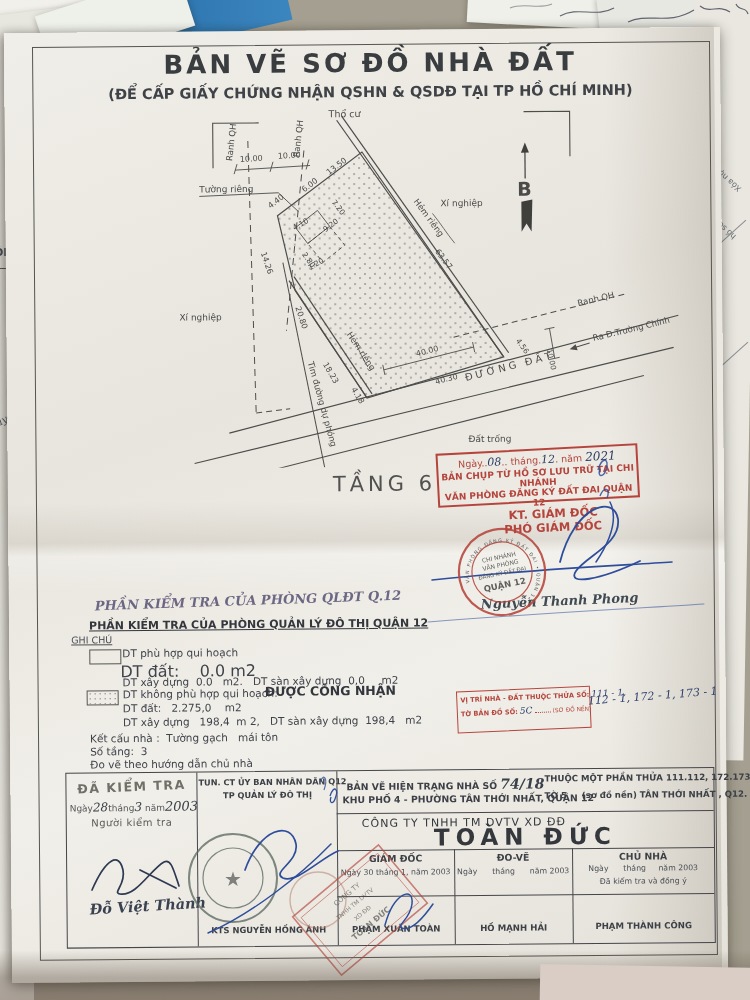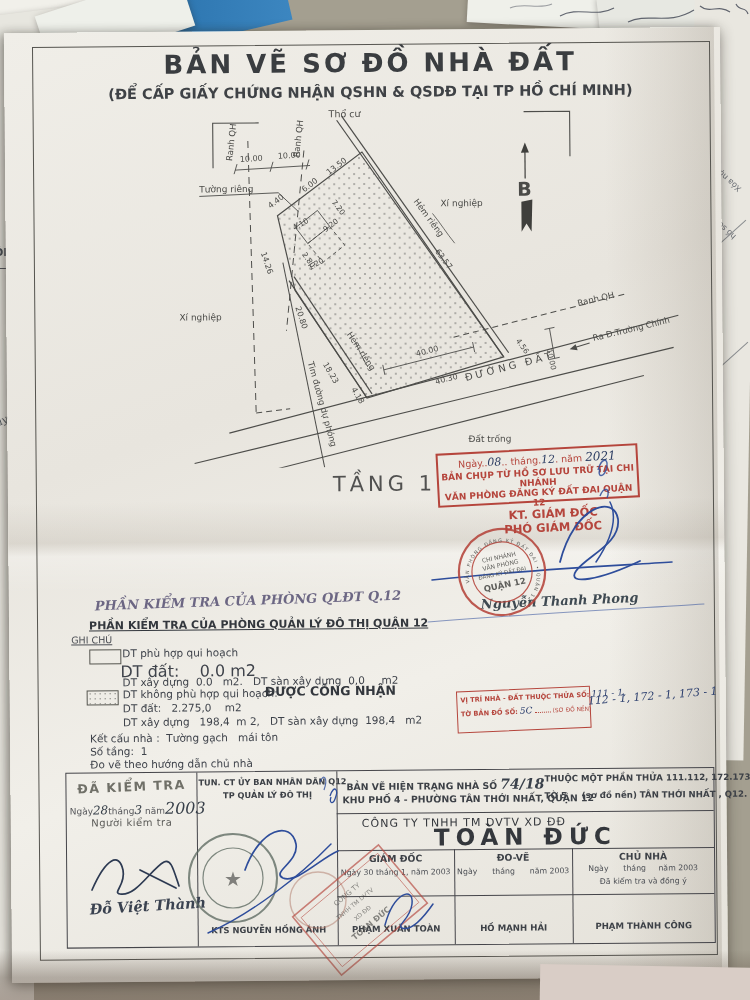--- a/index.html
+++ b/index.html
@@ -138,21 +138,21 @@
     <text x="333" y="255" font-size="8" transform="rotate(-14 333 255)">40.00</text>
     <text x="352" y="283" font-size="8" transform="rotate(-14 352 283)">40.30</text>
     <text x="382" y="280" font-size="10" letter-spacing="3" transform="rotate(-14 382 280)">ĐƯỜNG ĐẤT</text>
     <text x="384" y="341" font-size="9">Đất trống</text>
     <text x="495" y="206" font-size="8.5" transform="rotate(-13 495 206)">Ranh QH</text>
     <text x="510" y="241" font-size="8.5" transform="rotate(-13 510 241)">Ra Đ.Trường Chính</text>
     <text x="432" y="240" font-size="7.5" transform="rotate(55 432 240)">4.56</text>
     <text x="463" y="249" font-size="7.5" transform="rotate(78 463 249)">10.00</text>
   </svg>
 
-  <div class="t" style="left:325px;top:442px;font-size:21px;letter-spacing:4px;color:#515150;">TẦNG 1</div>
+  <div class="t" style="left:325px;top:442px;font-size:21px;letter-spacing:4px;color:#515150;">TẦNG 6</div>
 
   <div class="redbox" style="left:429px;top:420px;width:198px;height:50px;transform:rotate(-2.5deg);text-align:center;">
     <div style="margin-top:2px;font-size:9.5px;">
       <span>Ngày</span><span>..</span><span class="hw" style="color:#2d3e63;font-size:11px;">08</span><span>..</span>
       <span>tháng</span><span>.</span><span class="hw" style="color:#2d3e63;font-size:11px;">12</span><span>.</span>
       <span>năm</span>
       <span class="hw" style="color:#2d3e63;font-size:12px;">2021</span>
     </div>
     <div style="font-size:9px;font-weight:bold;margin-top:1px;">BẢN CHỤP TỪ HỒ SƠ LƯU TRỮ TẠI CHI NHÁNH</div>
     <div style="font-size:9px;font-weight:bold;">VĂN PHÒNG ĐĂNG KÝ ĐẤT ĐAI QUẬN 12</div>
@@ -171,21 +171,21 @@
   <div class="t pre" style="left:111px;top:630px;font-size:16px;color:#3f434b;">DT đất:    0.0 m2</div>
   <div class="t pre" style="left:113px;top:644px;font-size:10.5px;color:#3f434b;">DT xây dựng  0.0   m2.   DT sàn xây dựng  0,0     m2</div>
 
   <div class="swatch dots" style="left:77px;top:658px;"></div>
   <div class="t pre" style="left:113px;top:656px;font-size:10.5px;color:#3f434b;">DT không phù hợp qui hoạch:</div>
   <div class="t" style="left:255px;top:653px;font-size:12.5px;font-weight:bold;color:#33373d;">ĐƯỢC CÔNG NHẬN</div>
   <div class="t pre" style="left:113px;top:670px;font-size:10.5px;color:#3f434b;">DT đất:   2.275,0    m2</div>
   <div class="t pre" style="left:113px;top:684px;font-size:10.5px;color:#3f434b;">DT xây dựng   198,4  m 2,   DT sàn xây dựng  198,4   m2</div>
 
   <div class="t pre" style="left:80px;top:700px;font-size:10.5px;color:#3f434b;">Kết cấu nhà :  Tường gạch   mái tôn</div>
-  <div class="t pre" style="left:80px;top:713px;font-size:10.5px;color:#3f434b;">Số tầng:  1</div>
+  <div class="t pre" style="left:80px;top:713px;font-size:10.5px;color:#3f434b;">Số tầng:  3</div>
   <div class="t pre" style="left:80px;top:726px;font-size:10.5px;color:#3f434b;">Đo vẽ theo hướng dẫn chủ nhà</div>
 
   <div class="redbox" style="left:447px;top:660px;width:126px;height:36px;transform:rotate(-2deg);border-width:1.6px;padding:2px 3px;">
     <div style="font-size:6.6px;white-space:nowrap;">
       <span style="font-weight:bold;">VỊ TRÍ NHÀ - ĐẤT THUỘC THỬA SỐ:</span>
       <span class="hw" style="color:#2c3f6e;font-size:9px;">111 - 1,</span>
     </div>
     <div style="font-size:6.6px;margin-top:4px;white-space:nowrap;">
       <span style="font-weight:bold;">TỜ BẢN ĐỒ SỐ:</span>
       <span class="hw" style="color:#2c3f6e;font-size:9px;">5C</span>
@@ -199,21 +199,21 @@
     <div class="line" style="left:130px;top:0;width:1.4px;height:100%;"></div>
     <div class="line" style="left:270px;top:0;width:1.4px;height:100%;"></div>
     <div class="line" style="left:270px;top:42px;width:377px;height:1.4px;"></div>
     <div class="line" style="left:270px;top:79px;width:377px;height:1.4px;"></div>
     <div class="line" style="left:270px;top:125px;width:377px;height:1.4px;"></div>
     <div class="line" style="left:387px;top:79px;width:1.4px;height:95px;"></div>
     <div class="line" style="left:505px;top:79px;width:1.4px;height:95px;"></div>
 
     <div class="t" style="left:5px;top:6px;width:120px;text-align:center;font-size:12.5px;font-weight:bold;letter-spacing:1.5px;color:#707068;transform:rotate(-2deg);">ĐÃ KIỂM TRA</div>
     <div class="t" style="left:3px;top:26px;width:126px;text-align:center;font-size:9px;color:#55565a;">
-      <span>Ngày</span><span class="hw" style="font-size:12px;color:#38404a;">28</span><span>tháng</span><span class="hw" style="font-size:12px;color:#38404a;">3</span> <span>năm</span><span class="hw" style="font-size:16px;color:#38404a;">2003</span>
+      <span>Ngày</span><span class="hw" style="font-size:12px;color:#38404a;">28</span><span>tháng</span><span class="hw" style="font-size:12px;color:#38404a;">3</span> <span>năm</span><span class="hw" style="font-size:13px;color:#38404a;">2003</span>
     </div>
     <div class="t" style="left:5px;top:44px;width:120px;text-align:center;font-size:10px;color:#5b5b58;letter-spacing:.5px;">Người kiểm tra</div>
     <div class="t hw" style="left:22px;top:124px;font-size:14.5px;font-weight:600;color:#3a4250;transform:rotate(-3deg);">Đỗ Việt Thành</div>
 
     <div class="t" style="left:132px;top:5px;width:138px;text-align:center;font-size:8.2px;font-weight:bold;color:#3d4147;">TUN. CT ỦY BAN NHÂN DÂN Q12</div>
     <div class="t" style="left:132px;top:18px;width:138px;text-align:center;font-size:8.2px;font-weight:bold;color:#3d4147;">TP QUẢN LÝ ĐÔ THỊ</div>
     <div class="t" style="left:132px;top:153px;width:138px;text-align:center;font-size:8.4px;font-weight:bold;color:#3d4147;">KTS NGUYỄN HỒNG ÁNH</div>
 
     <div class="t" style="left:280px;top:6px;font-size:9.3px;font-weight:600;color:#3d4147;">
       <span>BẢN VẼ HIỆN TRẠNG NHÀ SỐ</span>

